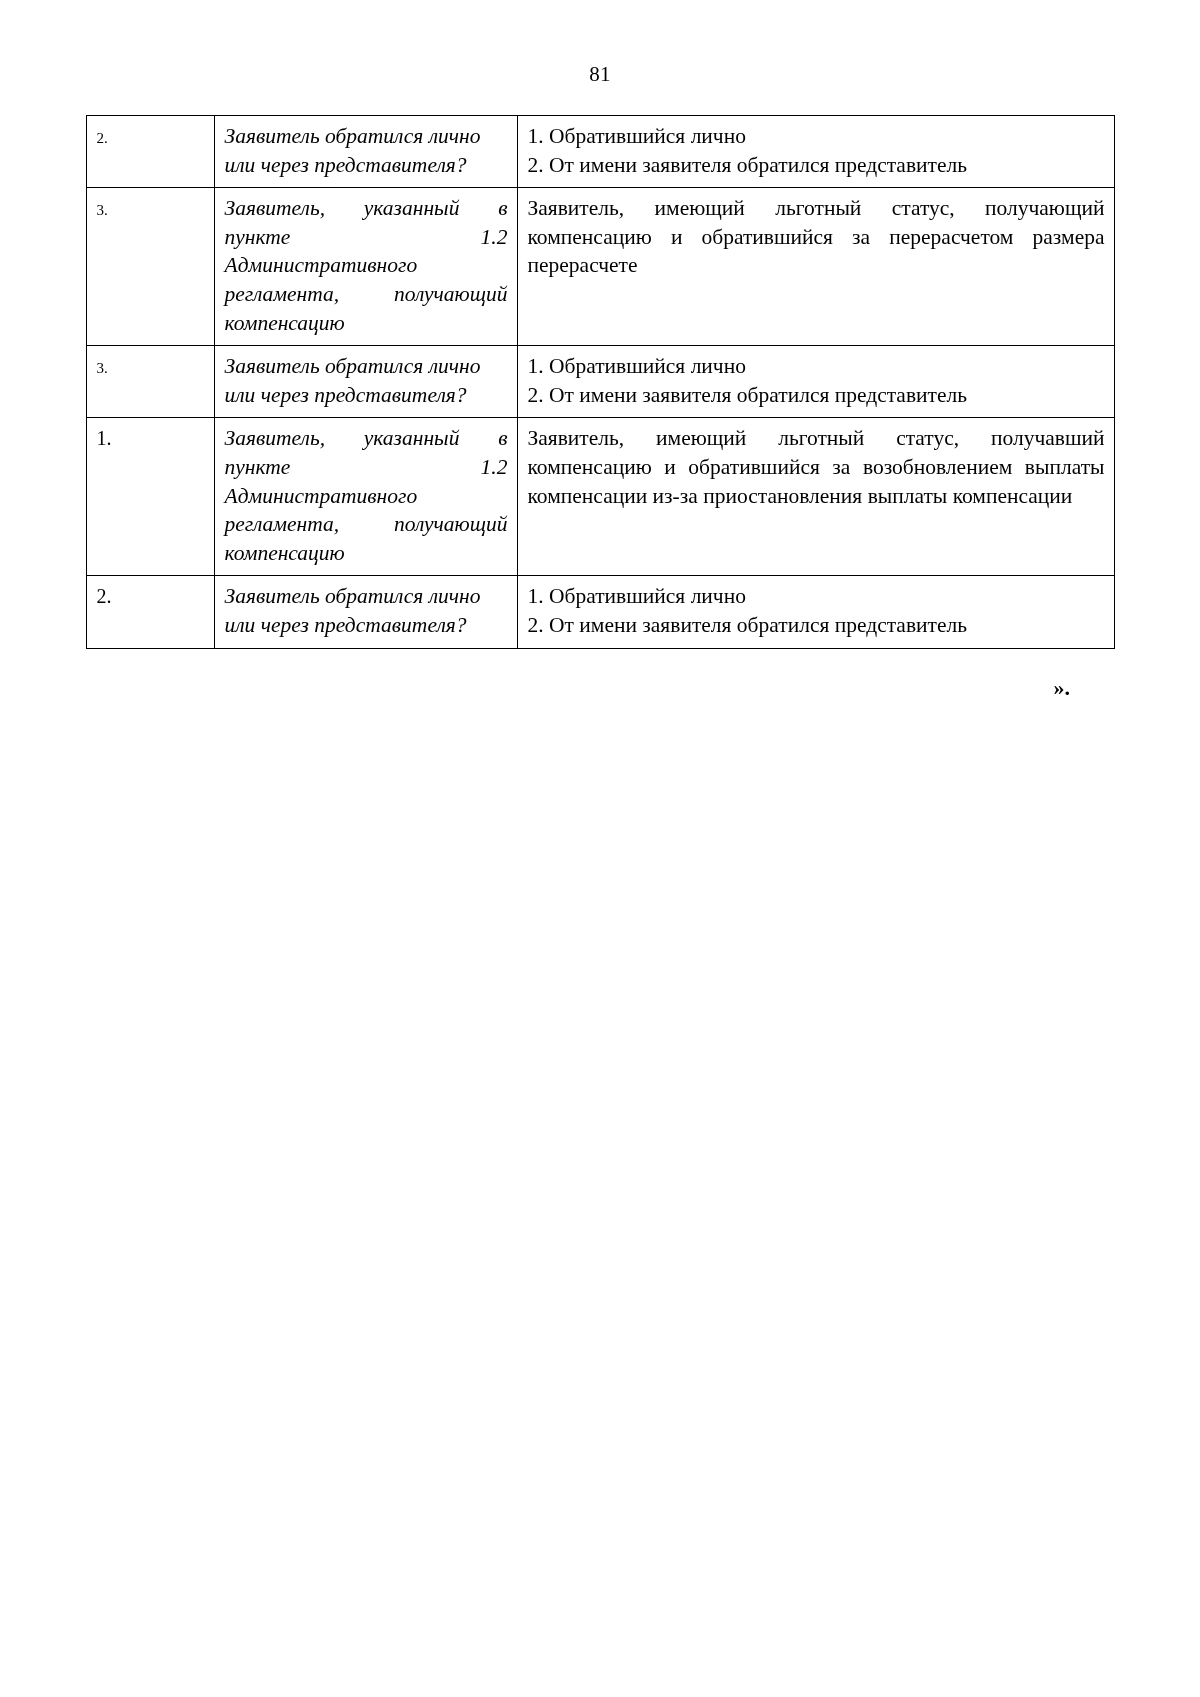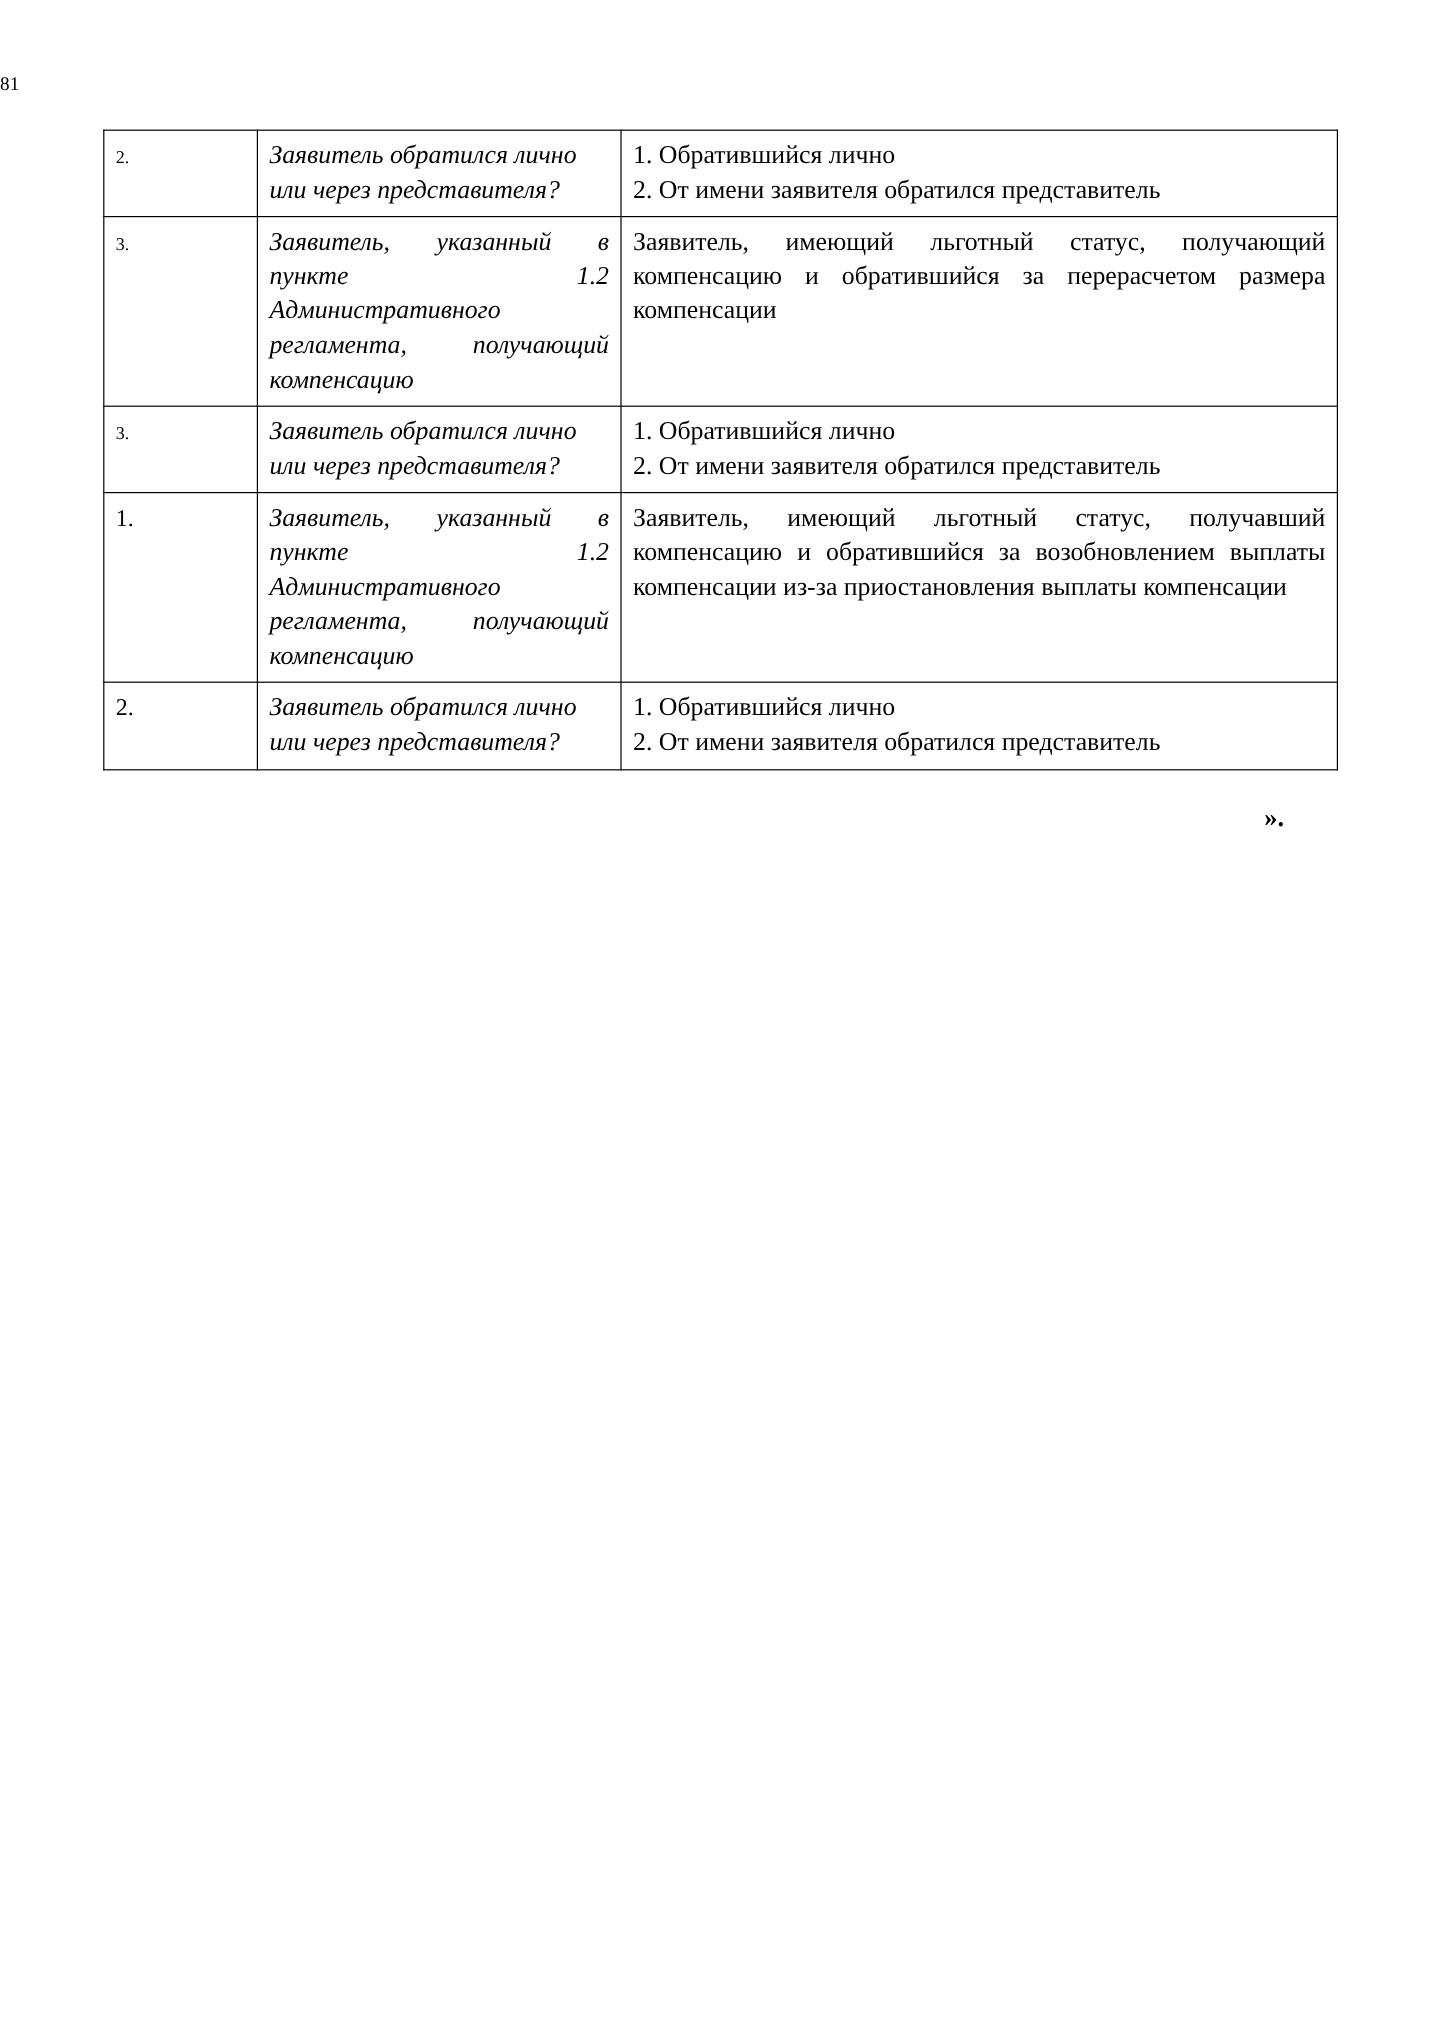--- a/index.html
+++ b/index.html
@@ -15,21 +15,22 @@
     position: relative;
   }
   .page {
     width: 1200px;
     height: 1697px;
     box-sizing: border-box;
     padding: 0;
     position: relative;
   }
   .page-number {
-    font-size: 16px;
+    text-align: center;
+    font-size: 21px;
     margin-top: 62px;
     margin-bottom: 28px;
     letter-spacing: 0.2px;
   }
   .doc-table {
     border-collapse: collapse;
     width: 968px;
     margin: 0 auto;
     table-layout: fixed;
   }
@@ -101,21 +102,21 @@
         <td class="col-a" style="white-space: pre-line;">1. Обратившийся лично
 2. От имени заявителя обратился представитель</td>
       </tr>
 
 
       <tr>
         <td class="col-num">
           <span class="num-small">3.</span>
         </td>
         <td class="col-q justify">Заявитель, указанный в пункте 1.2 Административного регламента, получающий компенсацию</td>
-        <td class="col-a justify">Заявитель, имеющий льготный статус, получающий компенсацию и обратившийся за перерасчетом размера компенсации</td>
+        <td class="col-a justify">Заявитель, имеющий льготный статус, получающий компенсацию и обратившийся за перерасчетом размера перерасчете</td>
       </tr>
 
       <tr>
         <td class="col-num">
           <span class="num-small">3.</span>
         </td>
         <td class="col-q">Заявитель обратился лично или через представителя?</td>
         <td class="col-a" style="white-space: pre-line;">1. Обратившийся лично
 2. От имени заявителя обратился представитель</td>
       </tr>

